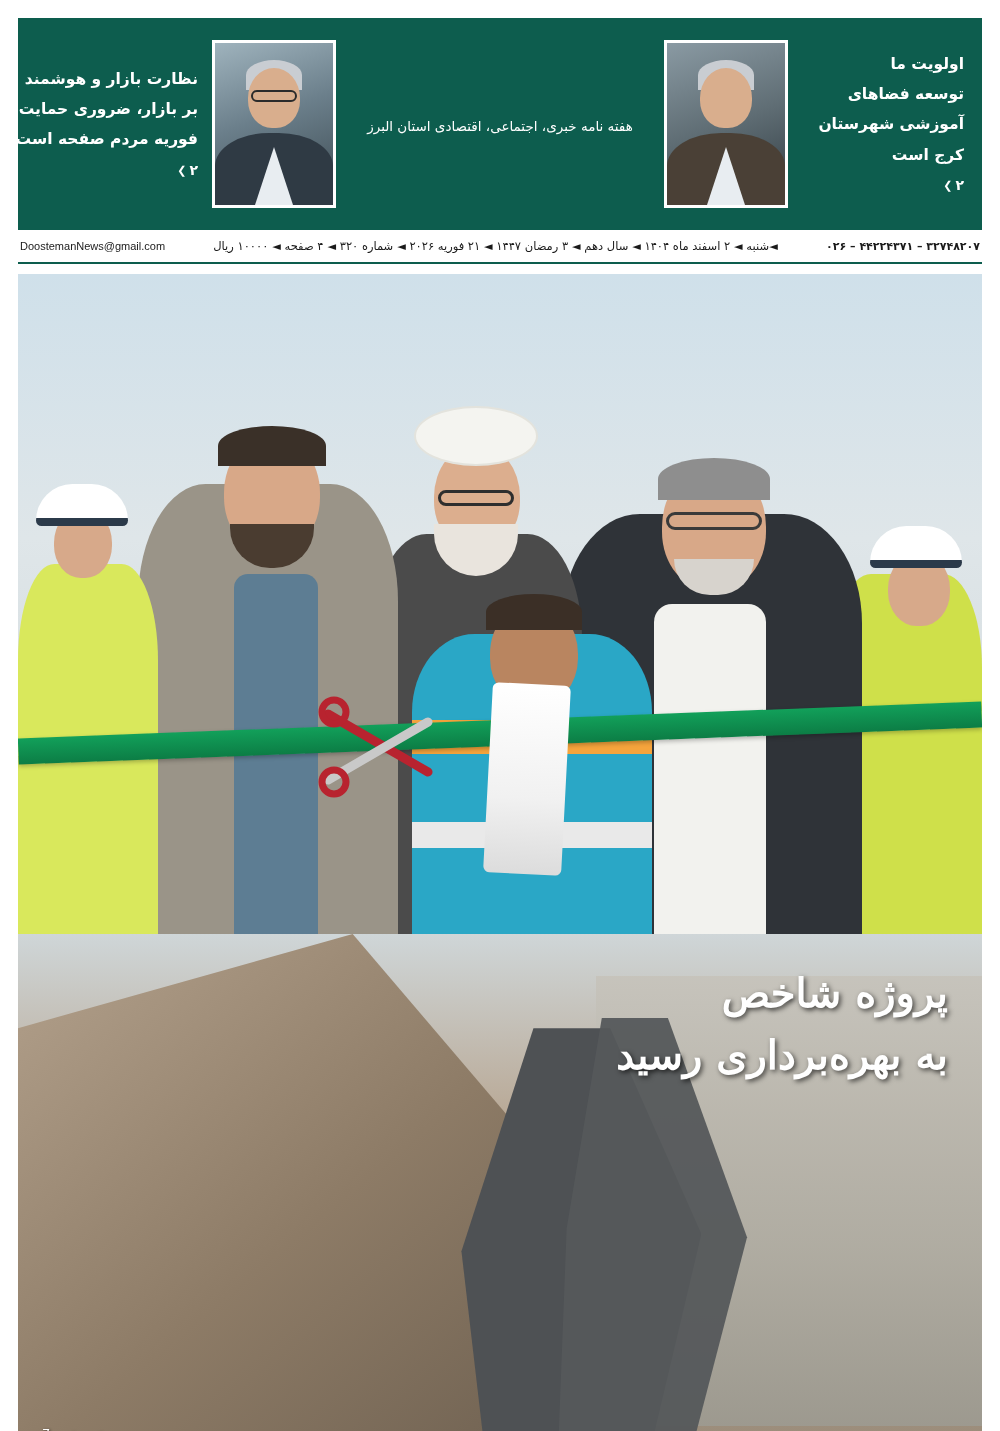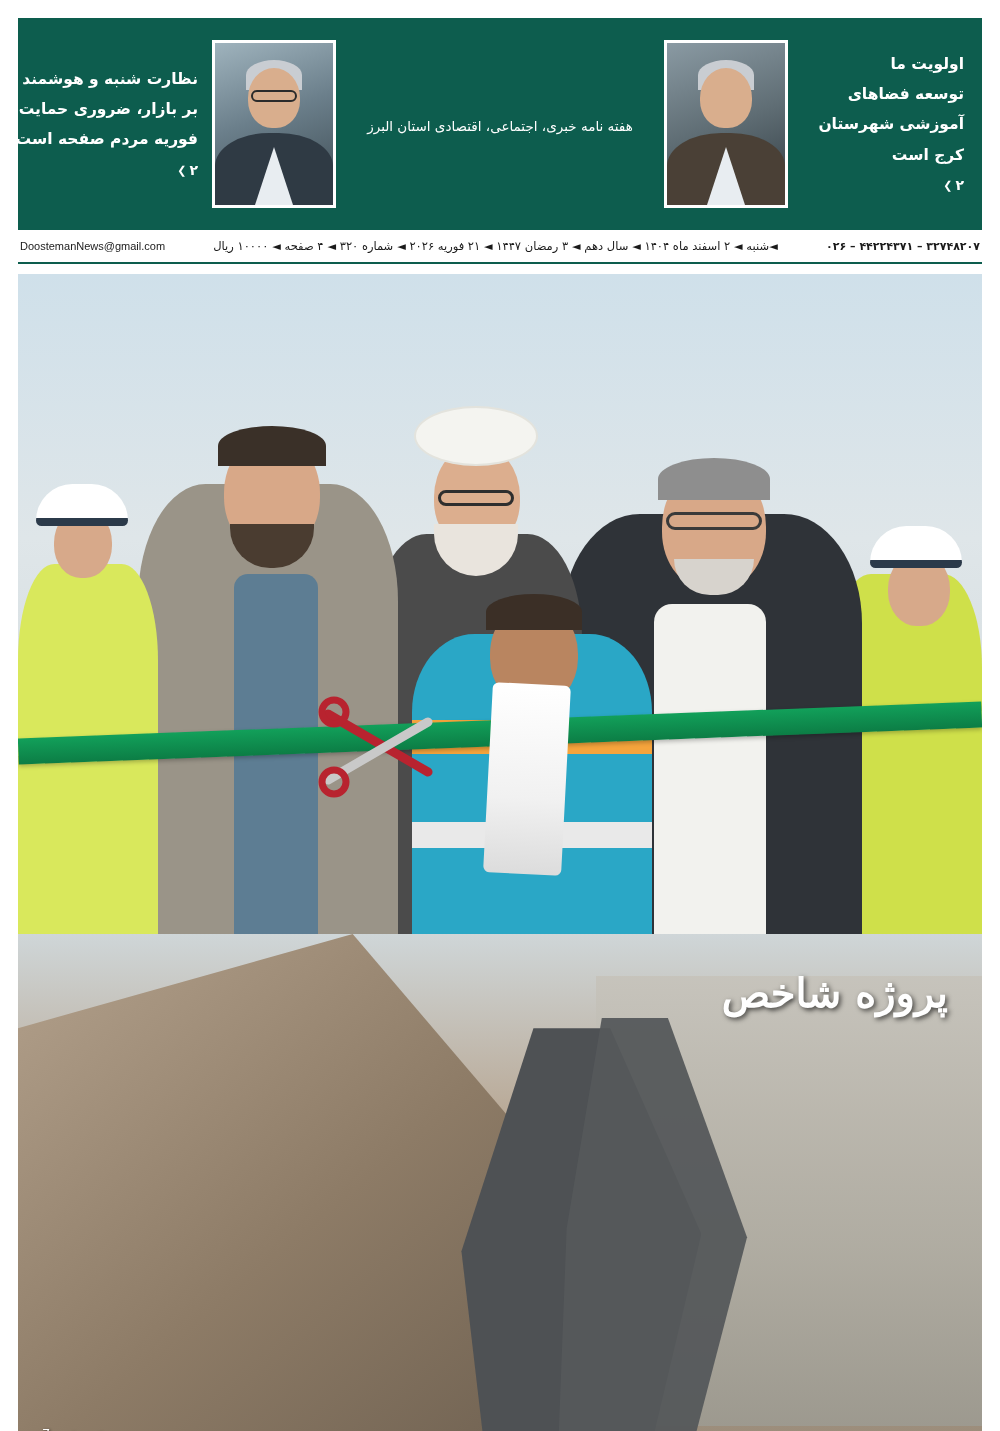--- a/index.html
+++ b/index.html
@@ -310,21 +310,21 @@
 
     <div class="promo">
       <div class="promo-photo">
         <div class="body"></div>
         <div class="shirt"></div>
         <div class="hair"></div>
         <div class="head"></div>
         <div class="glasses"></div>
       </div>
       <div class="promo-text">
-        <span class="line">نظارت شنبه و هوشمند</span>
+        <span class="line">نظارت بازار و هوشمند</span>
         <span class="line">بر بازار، ضروری حمایت از</span>
         <span class="line">فوریه مردم</span>
         <span class="line">صفحه است</span>
         <span class="promo-page">
           <span>۲</span>
           <span class="arrow">❯</span>
         </span>
       </div>
     </div>
   </div>
@@ -396,18 +396,19 @@
   </div>
 
   <div class="bottom-photo">
     <div class="city"></div>
     <div class="hill-left"></div>
     <div class="road"></div>
     <div class="road2"></div>
 
     <div class="headline-box">
       <span class="headline-line">پروژه شاخص</span>
+      <span class="headline-line">به بهره‌برداری رسید</span>
     </div>
 
     <div class="page-ref">◄ صفحه 7</div>
   </div>
 
 </div>
 
 </body></html>

